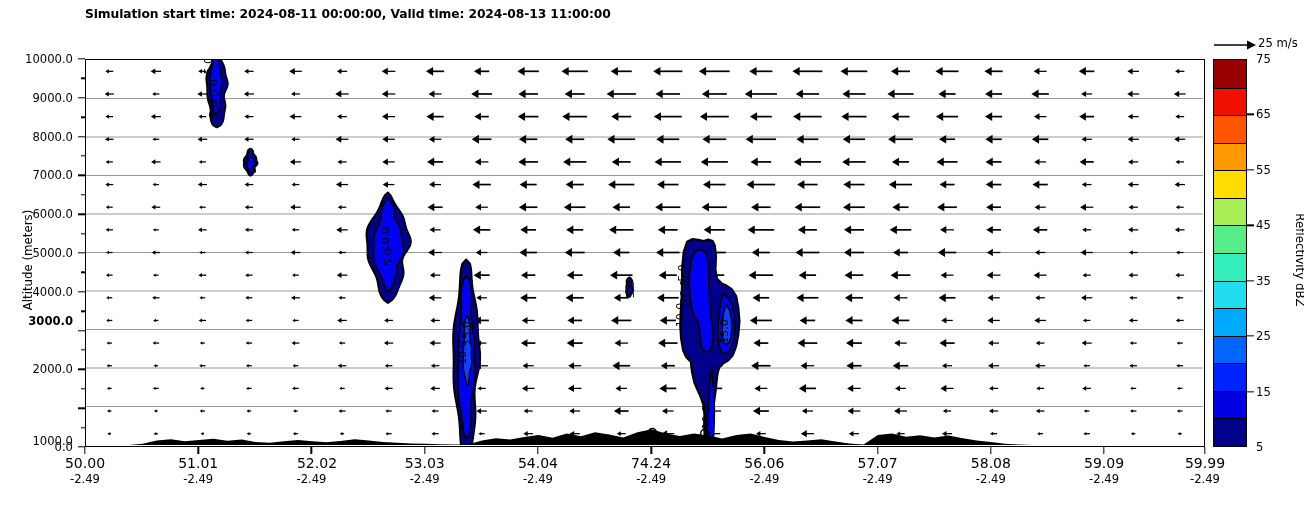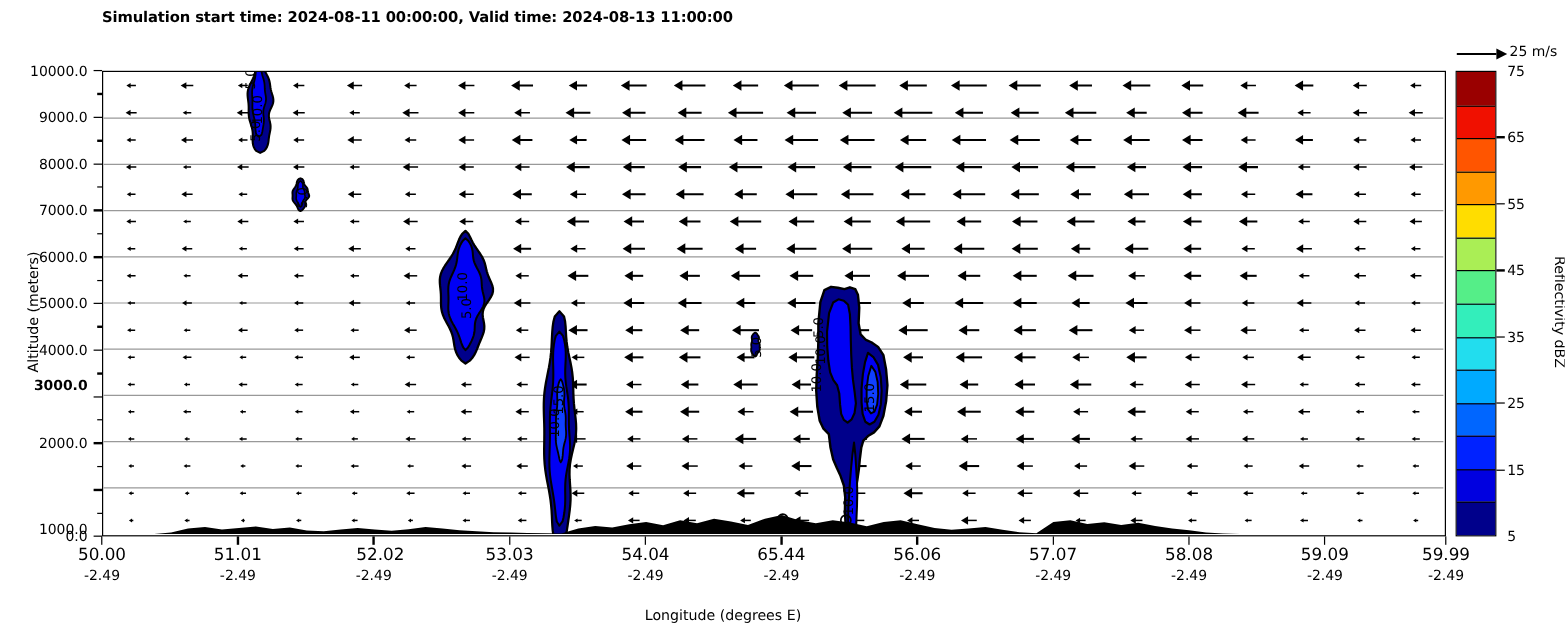--- a/index.html
+++ b/index.html
@@ -1906,21 +1906,20 @@
       <div class="ytick-mark-minor" style="top: 117.2px;"></div>
       <div class="ytick-mark" style="top: 97.8px;"></div>
       <div class="ytick-label" style="top: 97.8px;">9000.0</div>
       <div class="ytick-mark-minor" style="top: 78.4px;"></div>
       <div class="ytick-mark" style="top: 59px;"></div>
       <div class="ytick-label" style="top: 59px;">10000.0</div>
     </div>
   <div id="ylabel">Altitude (meters)</div>
 
   <div id="x-axis"></div>
-  <div id="xlabel-lon">Longitude (degrees E)</div>
 
   <div id="colorbar-wrap">
       <div class="cb-band" style="background: rgb(154, 0, 0); top: 0px; height: 27.5714px;"></div>
       <div class="cb-band" style="background: rgb(240, 16, 0); top: 27.5714px; height: 27.5714px;"></div>
       <div class="cb-band" style="background: rgb(255, 85, 0); top: 55.1429px; height: 27.5714px;"></div>
       <div class="cb-band" style="background: rgb(255, 153, 0); top: 82.7143px; height: 27.5714px;"></div>
       <div class="cb-band" style="background: rgb(255, 221, 0); top: 110.286px; height: 27.5714px;"></div>
       <div class="cb-band" style="background: rgb(170, 238, 85); top: 137.857px; height: 27.5714px;"></div>
       <div class="cb-band" style="background: rgb(85, 238, 136); top: 165.429px; height: 27.5714px;"></div>
       <div class="cb-band" style="background: rgb(51, 238, 187); top: 193px; height: 27.5714px;"></div>
@@ -1951,21 +1950,21 @@
     <div class="xtick-mark" style="left: 311.466px;"></div>
     <div class="xtick-lat" style="left: 317px;">52.02</div>
     <div class="xtick-lon" style="left: 311.466px;">-2.49</div>
     <div class="xtick-mark" style="left: 424.7px;"></div>
     <div class="xtick-lat" style="left: 424.7px;">53.03</div>
     <div class="xtick-lon" style="left: 424.7px;">-2.49</div>
     <div class="xtick-mark" style="left: 537.933px;"></div>
     <div class="xtick-lat" style="left: 537.933px;">54.04</div>
     <div class="xtick-lon" style="left: 537.933px;">-2.49</div>
     <div class="xtick-mark" style="left: 651.166px;"></div>
-    <div class="xtick-lat" style="left: 651.166px;">65.44</div>
+    <div class="xtick-lat" style="left: 651.166px;">74.24</div>
     <div class="xtick-lon" style="left: 651.166px;">-2.49</div>
     <div class="xtick-mark" style="left: 764.399px;"></div>
     <div class="xtick-lat" style="left: 764.399px;">56.06</div>
     <div class="xtick-lon" style="left: 764.399px;">-2.49</div>
     <div class="xtick-mark" style="left: 877.633px;"></div>
     <div class="xtick-lat" style="left: 877.633px;">57.07</div>
     <div class="xtick-lon" style="left: 877.633px;">-2.49</div>
     <div class="xtick-mark" style="left: 990.866px;"></div>
     <div class="xtick-lat" style="left: 990.866px;">58.08</div>
     <div class="xtick-lon" style="left: 990.866px;">-2.49</div>

